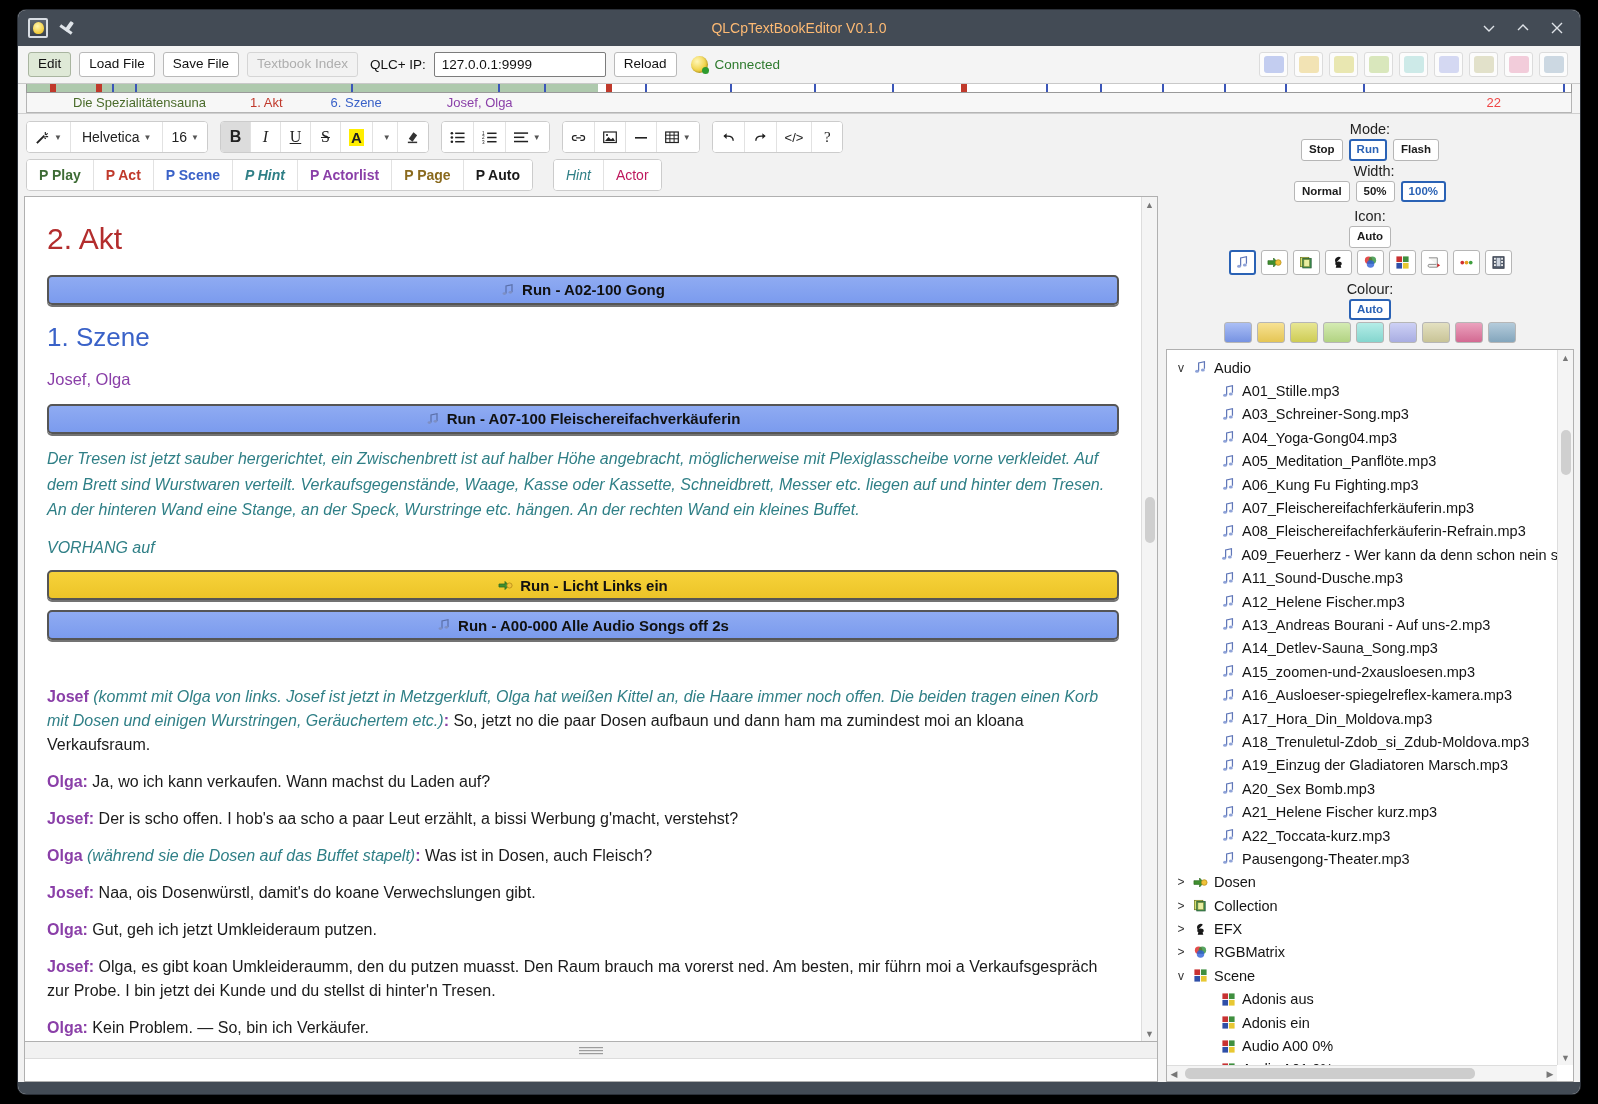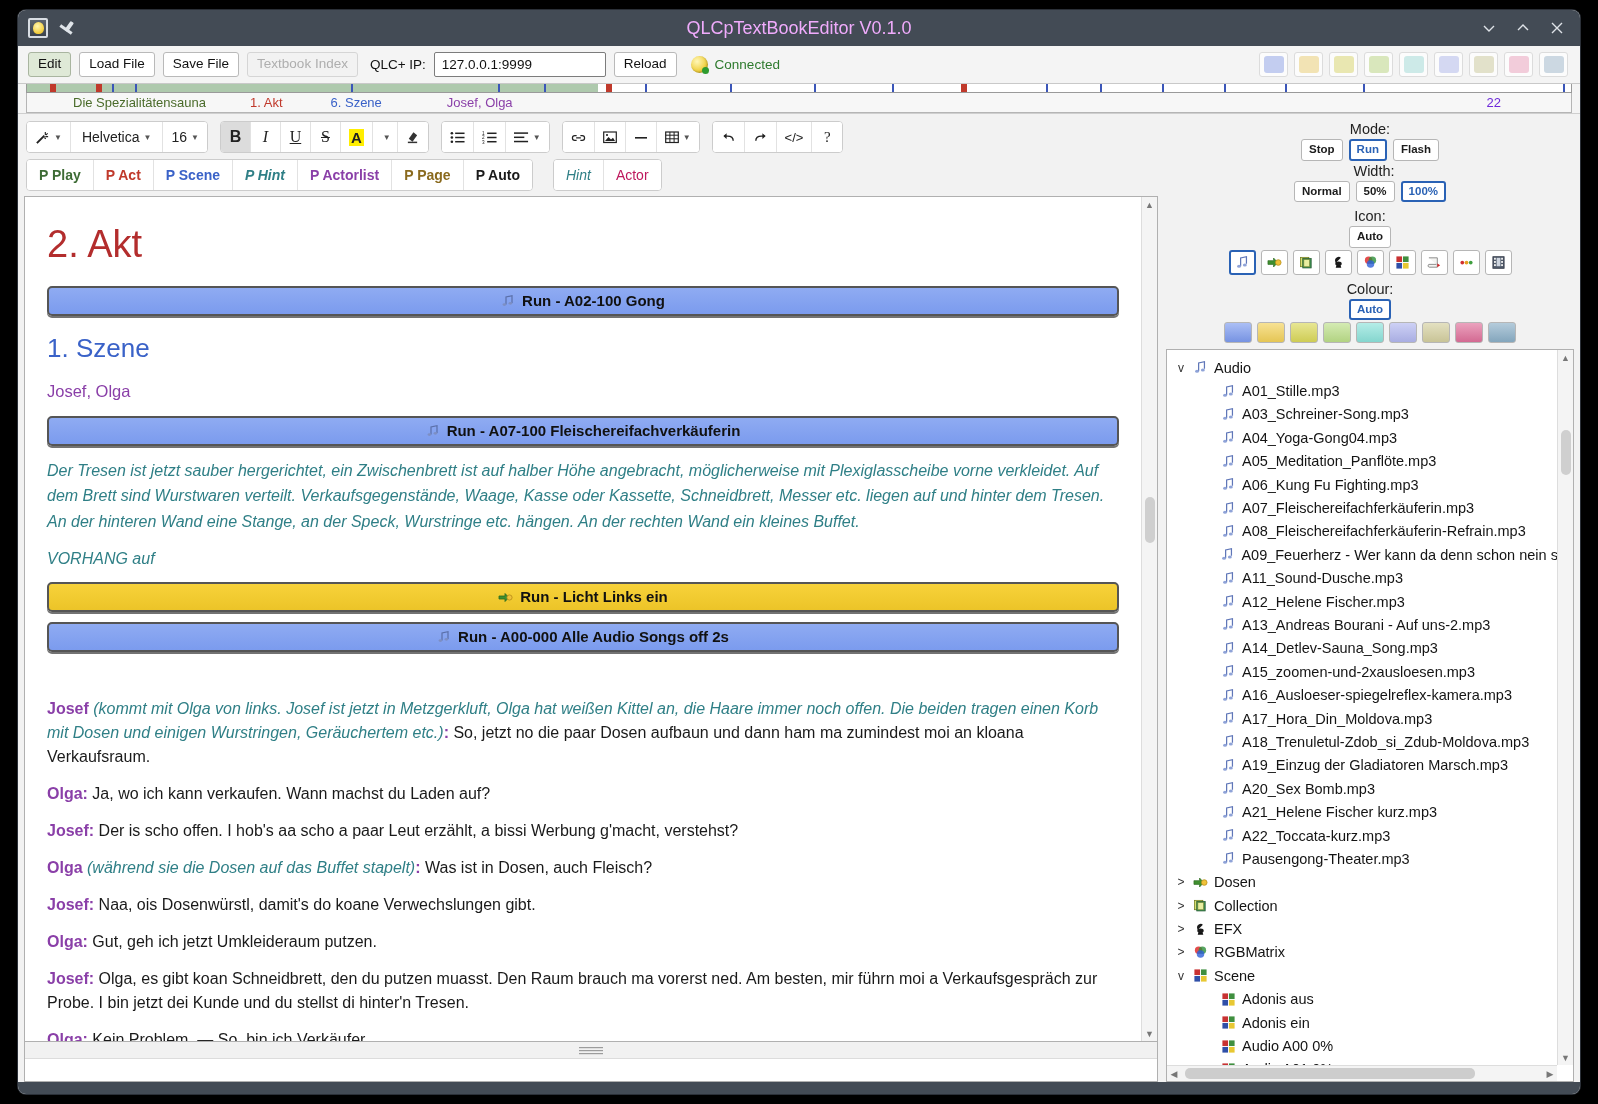--- a/index.html
+++ b/index.html
@@ -42,21 +42,21 @@
     content:""; position:absolute; left:6px; top:0; width:4px; height:11px;
     background:#dfe4e9; border-radius:1px;
     transform: rotate(35deg); transform-origin: 50% 100%;
   }
   .tb-pin::after {
     content:""; position:absolute; left:1px; top:8px; width:14px; height:3px;
     background:#dfe4e9; transform: rotate(35deg);
   }
   .tb-title {
     position:absolute; left:0; right:0; text-align:center;
-    font-size: 18px; color:#f0abfc; pointer-events:none;
+    font-size: 14px; color:#fdba74; pointer-events:none;
   }
   .tb-right { margin-left:auto; display:flex; align-items:center; gap:16px; padding-right:14px; z-index:2;}
   .tb-btn { width:18px; height:18px; cursor:default; position:relative; }
   .tb-btn svg { display:block; }
 
   
   .cmdbar {
     flex: 0 0 38px; background:#f4f4f4; border-bottom:1px solid #c9c9c9;
     display:flex; align-items:center; padding: 0 10px; gap:8px;
   }
@@ -96,21 +96,21 @@
   .progress {
     position:absolute; left:8px; right:8px; top:0px; height:9px;
     background:#fff; border:1px solid #9a9a9a; border-top:none;
   }
   .progress .fill { position:absolute; left:0; top:0; bottom:0; background:#aec9ad; }
   .progress .tick { position:absolute; top:0; bottom:0; width:2px; }
   .crumbs { position:absolute; left:8px; right:8px; top:9px; height:20px;
     border:1px solid #b5b5b5; border-top:none; background:#f7f7f7;
     display:flex; align-items:center; font-size:13px; }
   .crumbs span { white-space:nowrap; }
-  .crumb-count { margin-left:auto; color:#6d28d9; padding-right:70px; }
+  .crumb-count { margin-left:auto; color:#ef4444; padding-right:70px; }
 
   
   .main { flex:1 1 auto; display:flex; min-height:0; background:#f2f2f2; }
   .leftpane { flex:1 1 auto; display:flex; flex-direction:column; min-width:0; padding:4px 4px 0 6px;}
   .rightpane { flex:0 0 418px; display:flex; flex-direction:column; min-width:0; padding:4px 6px 0 4px;}
 
   
   .tbrow { display:flex; align-items:center; gap:12px; padding:3px 2px; }
   .tgrp { display:flex; border:1px solid #ccc; border-radius:4px; background:#fff; overflow:hidden; }
   .tbtn {
@@ -131,21 +131,21 @@
   .doc {
     position:absolute; inset:0; right:16px; overflow:hidden;
     padding: 18px 22px 10px 22px;
     font-size:16px; color:#1a1a1a; line-height:1.45;
   }
   .vscroll { position:absolute; right:0; top:0; bottom:0; width:16px; background:#f4f4f4; border-left:1px solid #ddd;}
   .vscroll .arrow { position:absolute; left:0; right:0; height:15px; display:flex; align-items:center; justify-content:center; color:#777; font-size:9px;}
   .vscroll .arrow.up { top:0; } .vscroll .arrow.dn { bottom:0; }
   .vscroll .thumb { position:absolute; left:3px; width:10px; background:#cfcfcf; border-radius:5px; }
 
-  h1.akt { color:#b32d2d; font-size:38px; font-weight:400; margin:2px 0 14px 0; }
+  h1.akt { color:#b32d2d; font-size:30px; font-weight:400; margin:2px 0 14px 0; }
   h2.szene { color:#3a62c8; font-size:26px; font-weight:400; margin:14px 0 12px 0; }
   .actorlist { color:#8a3fa8; font-size:16.5px; margin:0 0 12px 0; }
   .cue {
     border:2px solid #555; border-radius:5px; height:30px;
     display:flex; align-items:center; justify-content:center; gap:7px;
     font-size:15px; color:#111; margin:10px 0; font-weight:600;
     box-shadow: 0 2px 0 rgba(0,0,0,.55);
   }
   .cue.blue { background:linear-gradient(180deg,#8fabf2,#7b9bee); }
   .cue.yellow { background:linear-gradient(180deg,#f7d23a,#ecc428); }
@@ -494,21 +494,21 @@
 
           <div style="height:22px"></div>
 
           <div id="speeches">
               <div class="sp" style="text-indent: 0px;"><span class="name">Josef</span><span class="par"> (kommt mit Olga von links. Josef ist jetzt in Metzgerkluft, Olga hat weißen Kittel an, die Haare immer noch offen. Die beiden tragen einen Korb mit Dosen und einigen Wurstringen, Geräuchertem etc.)</span><span class="name">:</span><span> So, jetzt no die paar Dosen aufbaun und dann ham ma zumindest moi an kloana Verkaufsraum.</span></div>
               <div class="sp"><span class="name">Olga:</span><span> Ja, wo ich kann verkaufen. Wann machst du Laden auf?</span></div>
               <div class="sp"><span class="name">Josef:</span><span> Der is scho offen. I hob's aa scho a paar Leut erzählt, a bissi Werbung g'macht, verstehst?</span></div>
               <div class="sp"><span class="name">Olga</span><span class="par"> (während sie die Dosen auf das Buffet stapelt)</span><span class="name">:</span><span> Was ist in Dosen, auch Fleisch?</span></div>
               <div class="sp"><span class="name">Josef:</span><span> Naa, ois Dosenwürstl, damit's do koane Verwechslungen gibt.</span></div>
               <div class="sp"><span class="name">Olga:</span><span> Gut, geh ich jetzt Umkleideraum putzen.</span></div>
-              <div class="sp" style="text-indent: 0px;"><span class="name">Josef:</span><span> Olga, es gibt koan Schneidbrett, den du putzen muasst. Den Raum brauch ma vorerst ned. Am besten, mir führn moi a Verkaufsgespräch zur Probe. I bin jetzt dei Kunde und du stellst di hinter'n Tresen.</span></div>
+              <div class="sp" style="text-indent: 0px;"><span class="name">Josef:</span><span> Olga, es gibt koan Umkleideraumm, den du putzen muasst. Den Raum brauch ma vorerst ned. Am besten, mir führn moi a Verkaufsgespräch zur Probe. I bin jetzt dei Kunde und du stellst di hinter'n Tresen.</span></div>
               <div class="sp"><span class="name">Olga:</span><span> Kein Problem. — So, bin ich Verkäufer.</span></div>
             </div>
         </div>
 
         <div class="vscroll">
           <div class="arrow up">▲</div>
           <div class="thumb" style="top:300px;height:46px"></div>
           <div class="arrow dn">▼</div>
         </div>
       </div>

